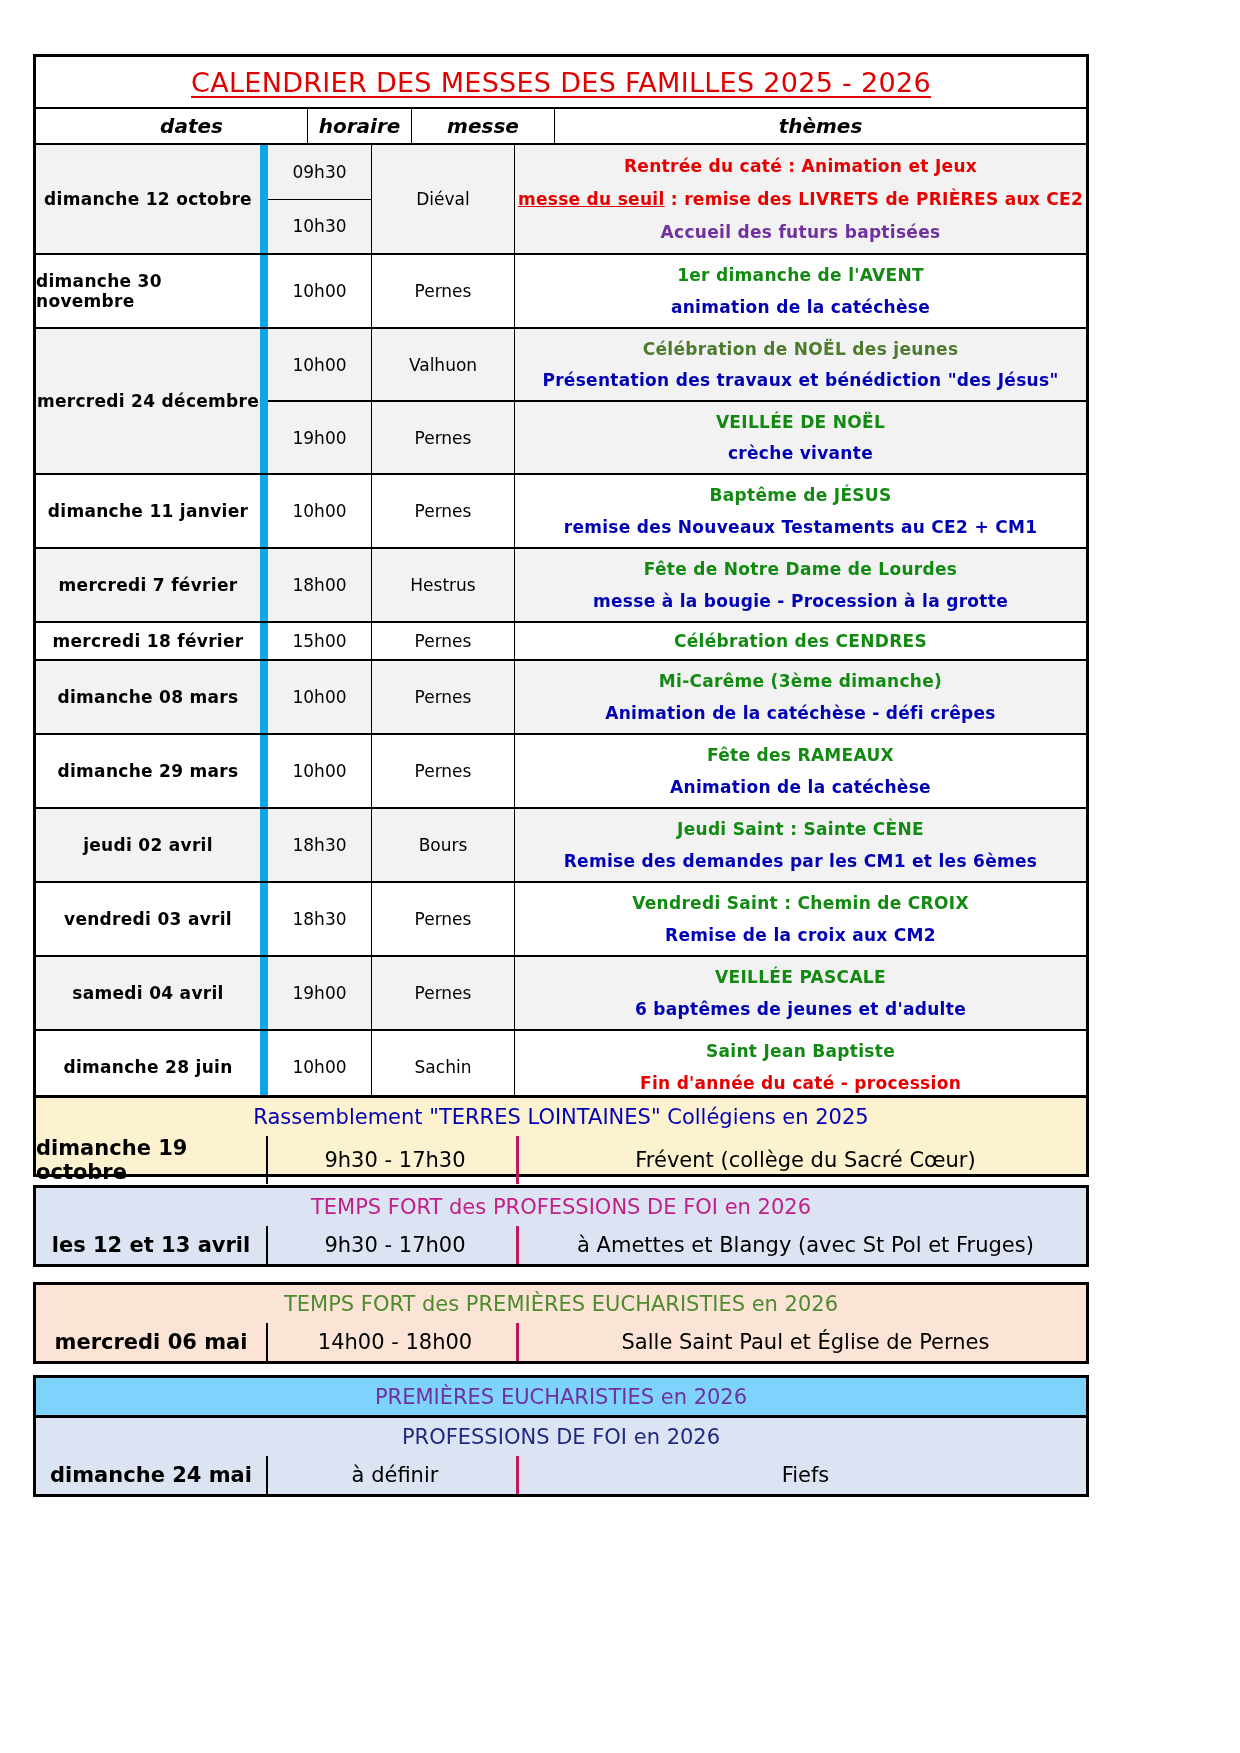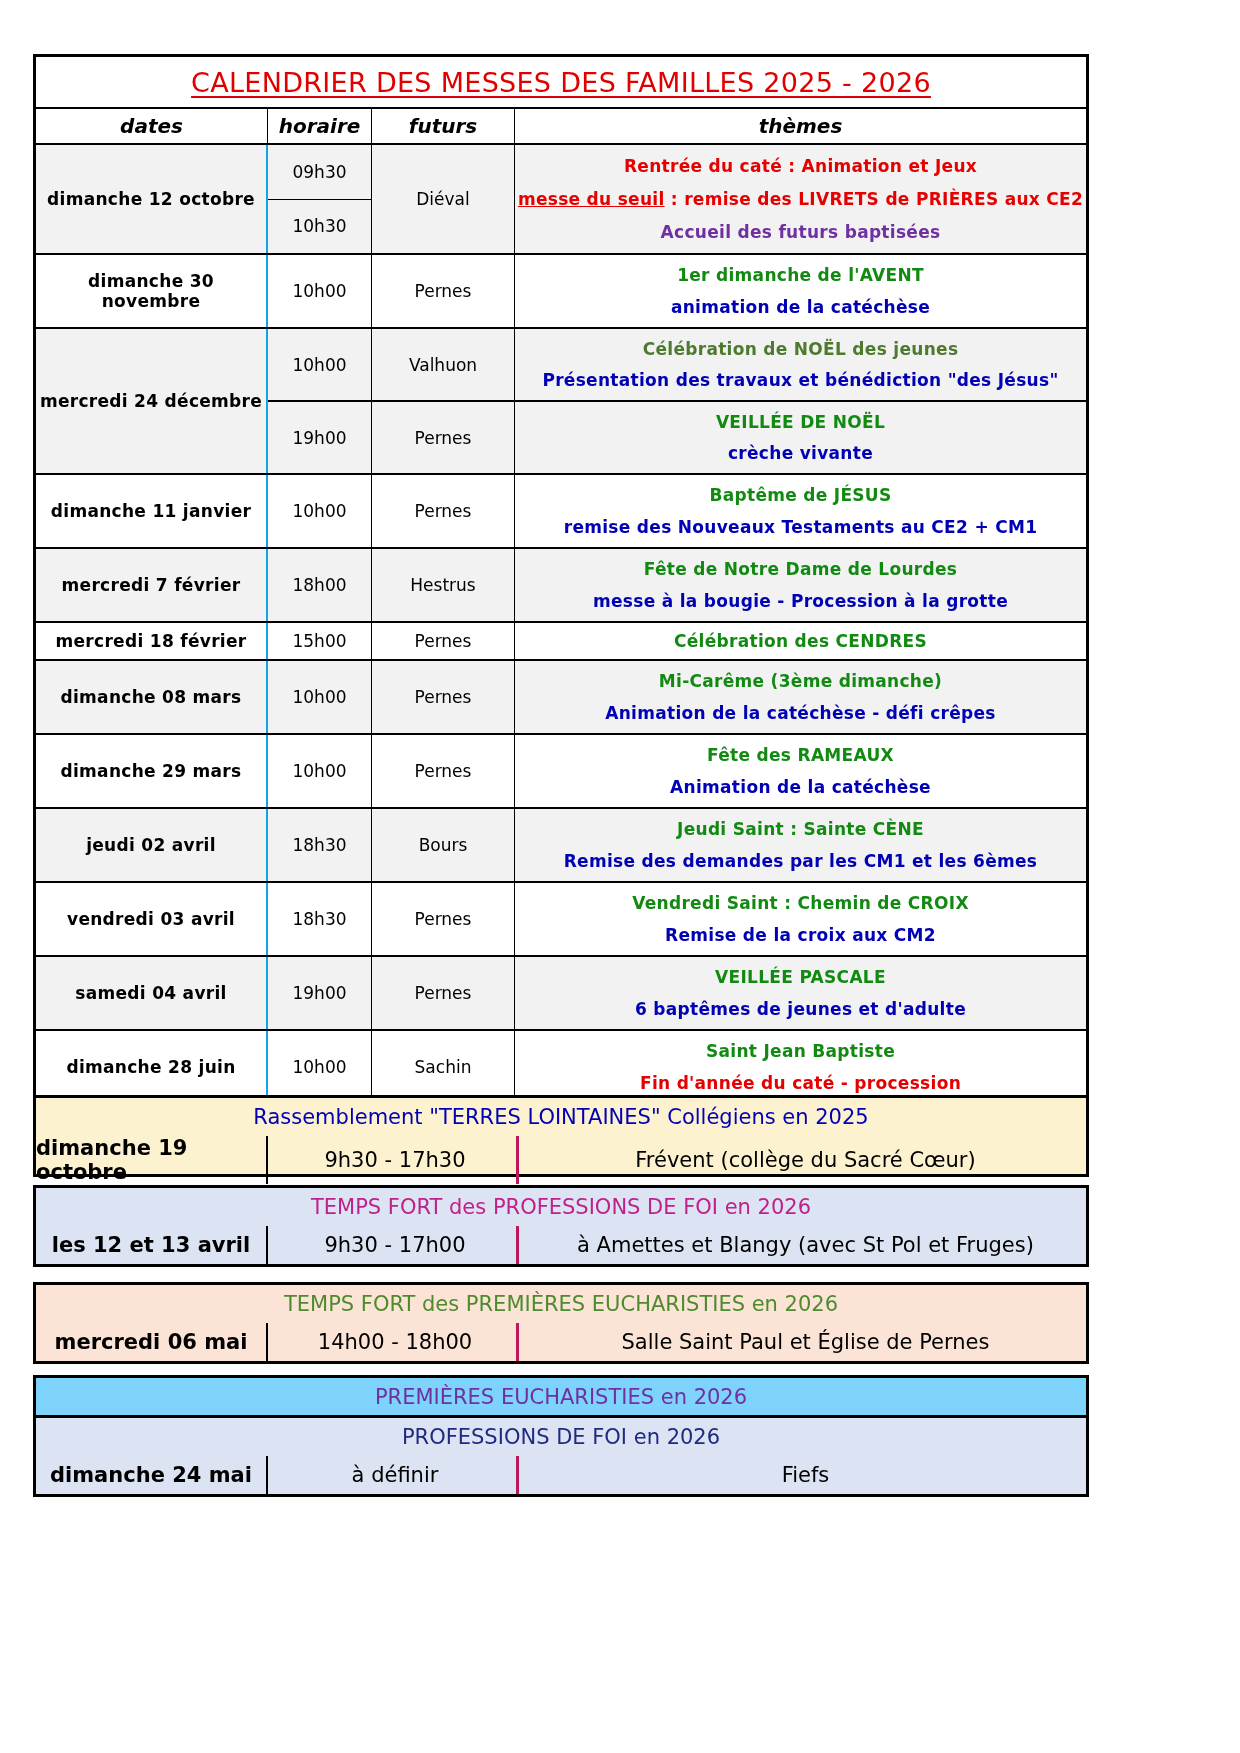--- a/index.html
+++ b/index.html
@@ -8,34 +8,34 @@
   .main-table {
     position: absolute; left: 33px; top: 54px; width: 1056px;
     border: 3px solid #000; box-sizing: border-box;
   }
   .title-row {
     height: 50px; border-bottom: 2px solid #000; display: flex; align-items: center; justify-content: center;
   }
   .title-row span {
     color: #e00000; font-size: 27px; text-decoration: underline; text-underline-offset: 4px; letter-spacing: 0.3px;
   }
-  .grid { display: grid; grid-template-columns: 232px 104px 143px 1fr; }
+  .grid { display: grid; grid-template-columns: 232px 104px 143px 1fr; padding-left: 40px; }
   .hdr { height: 34px; border-bottom: 2px solid #000; }
   .hdr > div {
     display: flex; align-items: center; justify-content: center; font-style: italic; font-weight: bold; font-size: 20px;
     border-right: 1px solid #000;
   }
   .hdr > div:last-child { border-right: none; }
 
   .row { display: grid; grid-template-columns: 232px 104px 143px 1fr; border-bottom: 2px solid #000; }
   .row:last-child { border-bottom: none; }
   .row.gray { background: #f2f2f2; }
   .cell { border-right: 1px solid #000; display: flex; align-items: center; justify-content: center; }
   .cell:last-child { border-right: none; }
-  .date { font-weight: bold; font-size: 17px; letter-spacing: 0.3px; border-right: 2px solid #0ea5e9; text-align: center; }
+  .date { font-weight: bold; font-size: 17px; letter-spacing: 0.3px; border-right: 8px solid #0ea5e9; }
   .time, .place { font-size: 17px; }
   .themes { flex-direction: column; justify-content: space-around; padding: 4px 0; }
   .themes div { font-weight: bold; font-size: 17px; line-height: 28px; letter-spacing: 0.3px; }
 
   .sub { display: flex; flex-direction: column; }
   .subline { display: grid; grid-template-columns: 104px 143px 1fr; }
   .subline + .subline { border-top: 1px solid #000; }
   .subline.split2 { border-top: 2px solid #000; }
   .col-time-split { display: flex; flex-direction: column; border-right: 1px solid #000; }
   .col-time-split > div { flex: 1; display: flex; align-items: center; justify-content: center; font-size: 17px; }
@@ -60,21 +60,21 @@
 </head>
 <body>
 
 <div class="main-table">
   <div class="title-row">
     <span>CALENDRIER DES MESSES DES FAMILLES 2025 - 2026</span>
   </div>
   <div class="grid hdr">
     <div>dates</div>
     <div>horaire</div>
-    <div>futurs</div>
+    <div>messe</div>
     <div>thèmes</div>
   </div>
   <div id="rows">
       <div class="row gray" style="height: 108px;">
         <div class="cell date">dimanche 12 octobre</div>
         <div class="col-time-split">
           <div>09h30</div>
           <div>10h30</div>
         </div>
         <div class="cell place">Diéval</div>

